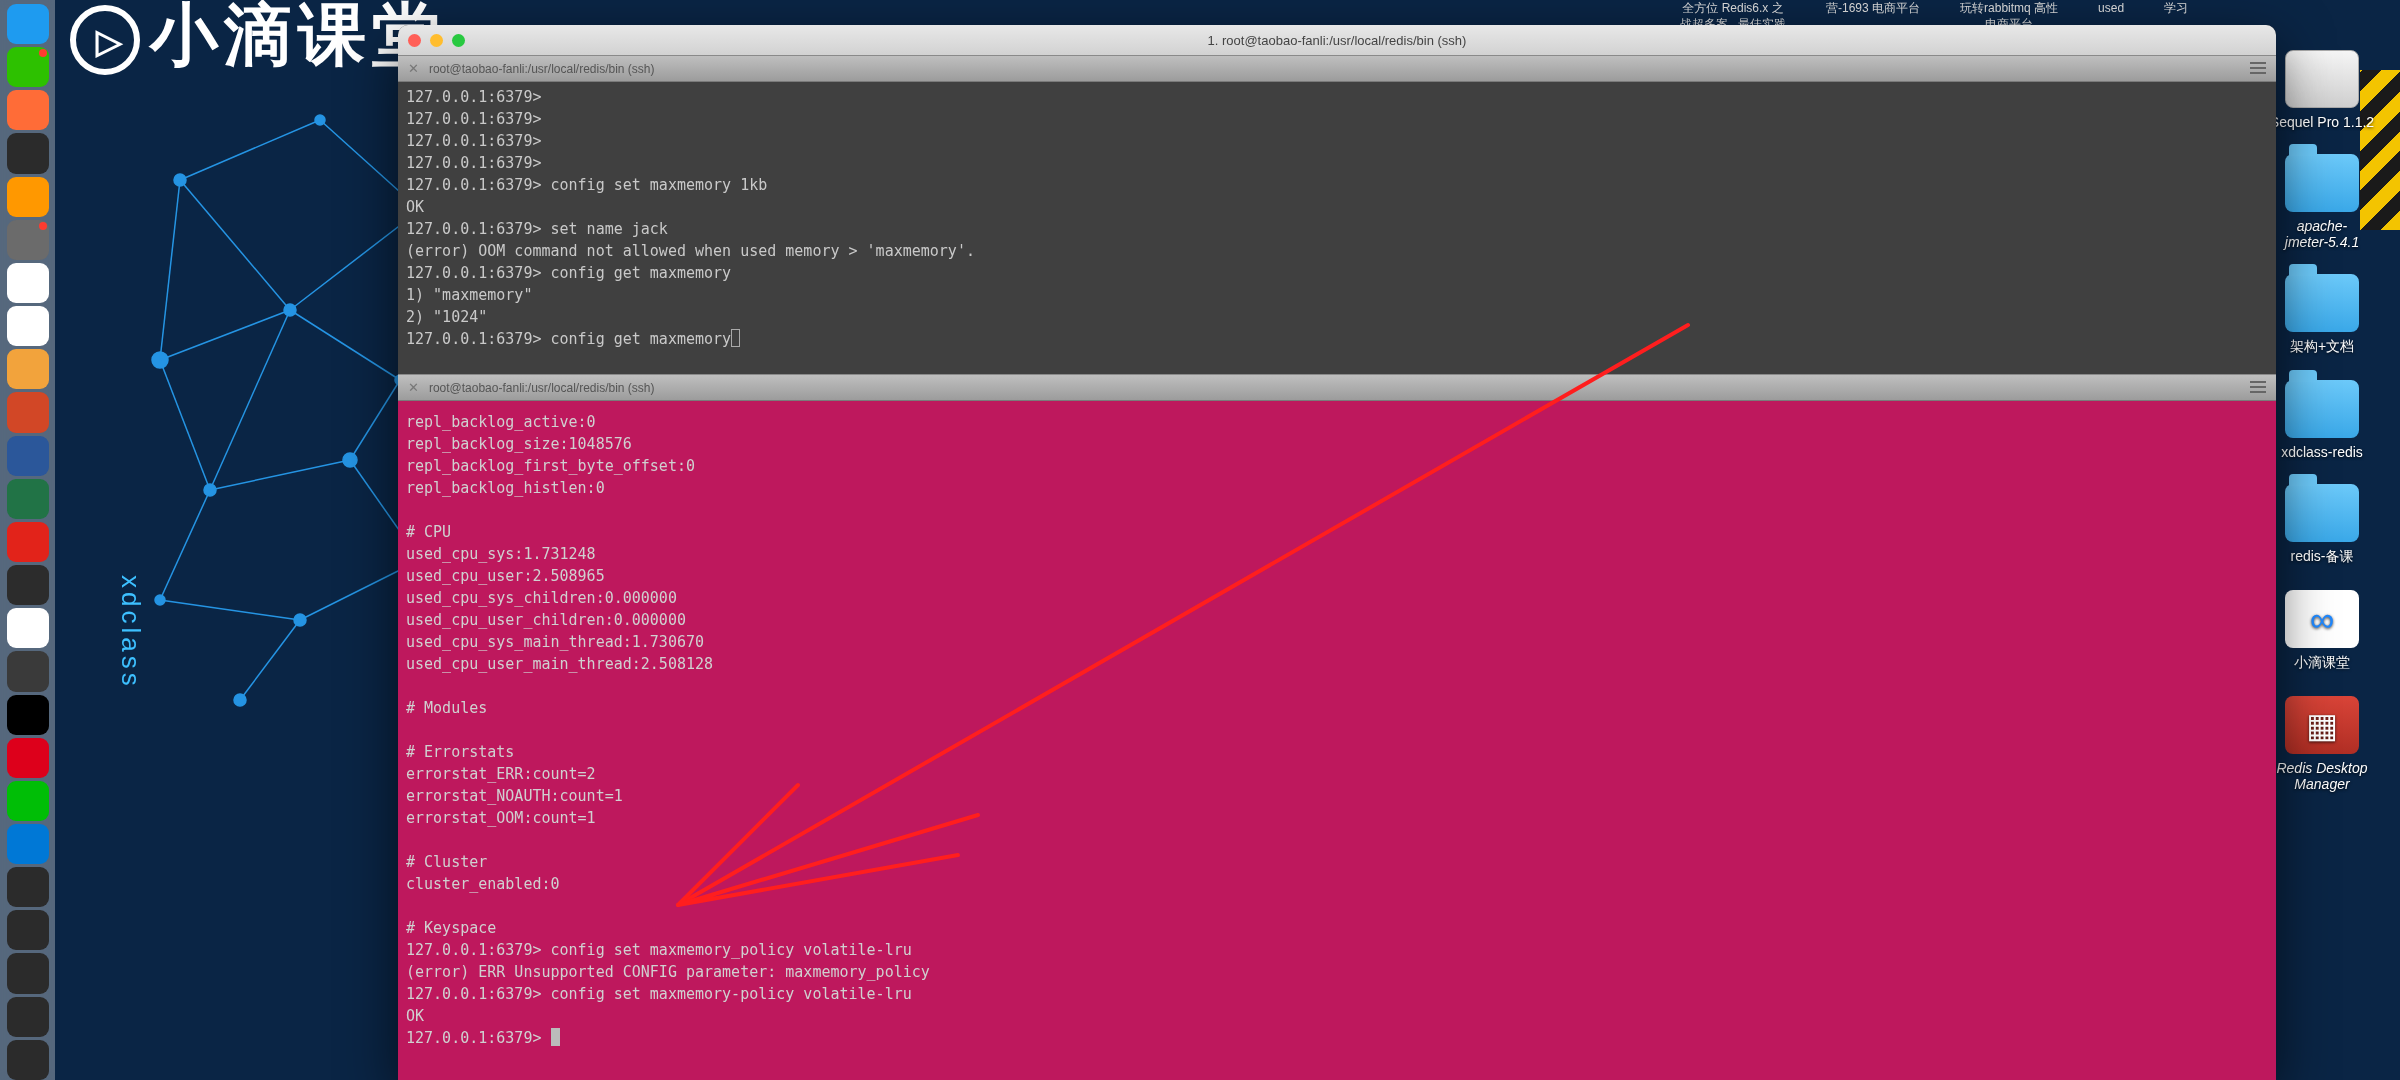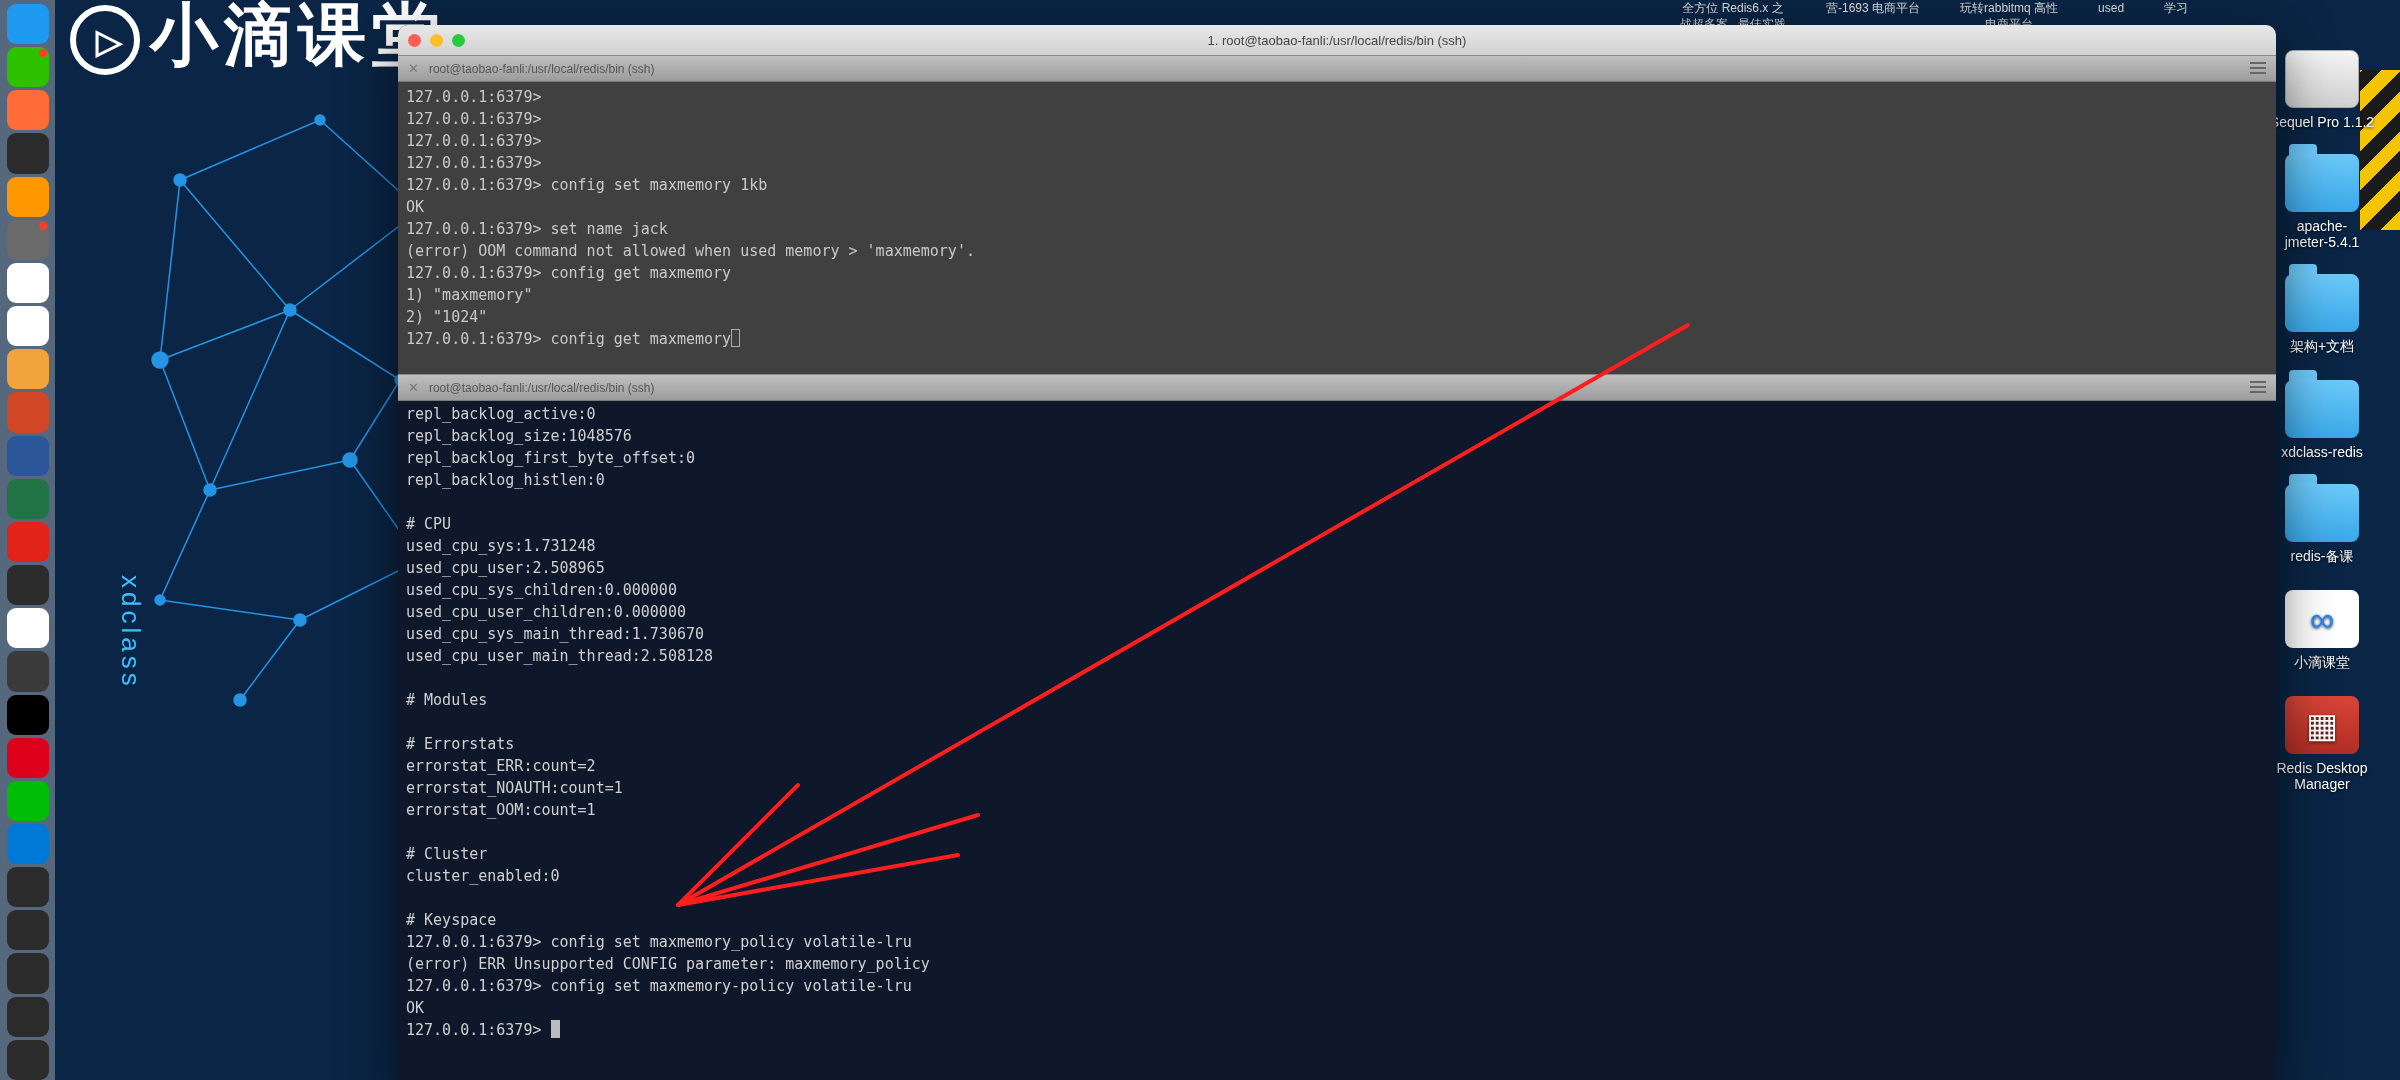--- a/index.html
+++ b/index.html
@@ -53,21 +53,21 @@
 .tr-r{background:#ff5f57}.tr-y{background:#ffbd2e}.tr-g{background:#28c940}
 .title-text { position:absolute; left:0; right:0; text-align:center; font-size:13px; color:#444; }
 
 .pane-tab { height:27px; background:linear-gradient(#bfbfbf,#9c9c9c); display:flex; align-items:center; padding:0 10px; font-size:12px; color:#555; border-top:1px solid #8a8a8a; border-bottom:1px solid #7a7a7a; position:relative; }
 .pane-tab .close-x { color:#777; margin-right:10px; font-size:13px; }
 .pane-tab .hamb { position:absolute; right:10px; top:6px; display:flex; flex-direction:column; gap:3px; }
 .pane-tab .hamb span { width:16px; height:2px; background:#666; }
 
 .term-pane { font-family:"Menlo","Consolas",monospace; font-size:15px; line-height:22px; padding:4px 8px; white-space:pre; }
 .pane-top { background:#404040; color:#c9c9c9; height:292px; overflow:hidden; }
-.pane-bottom { background:#0f172a; color:#d0d0d0; flex:1; overflow:hidden; padding-top:2px; }
+.pane-bottom { background:#be185d; color:#d0d0d0; flex:1; overflow:hidden; padding-top:10px; }
 .cursor { display:inline-block; width:9px; height:18px; background:#bbb; vertical-align:-3px; }
 .cursor-outline { display:inline-block; width:9px; height:18px; border:1px solid #aaa; vertical-align:-3px; }
 
 
 .arrow-svg { position:absolute; left:398px; top:25px; width:1878px; height:1055px; pointer-events:none; }
 </style>
 </head>
 <body>
 
 <div class="yellow-stripe"></div>
@@ -152,42 +152,42 @@
     <div class="dock-item" style="background: rgb(43, 43, 43);"></div>
   </div>
 
 <div class="desktop-right" id="desktop-right">
     <div class="desk-icon">
       <div class="glyph drive"></div>
       <div style="white-space: pre;">Sequel Pro 1.1.2</div>
     </div>
     <div class="desk-icon">
       <div class="glyph folder"></div>
-      <div style="white-space: pre;">apache-
+      <div style="white-space: pre; font-style: italic;">apache-
 jmeter-5.4.1</div>
     </div>
     <div class="desk-icon">
       <div class="glyph folder"></div>
       <div style="white-space: pre;">架构+文档</div>
     </div>
     <div class="desk-icon">
       <div class="glyph folder"></div>
       <div style="white-space: pre;">xdclass-redis</div>
     </div>
     <div class="desk-icon">
       <div class="glyph folder"></div>
       <div style="white-space: pre;">redis-备课</div>
     </div>
     <div class="desk-icon">
       <div class="glyph app-white">∞</div>
       <div style="white-space: pre;">小滴课堂</div>
     </div>
     <div class="desk-icon">
       <div class="glyph app-red">▦</div>
-      <div style="white-space: pre;">Redis Desktop
+      <div style="white-space: pre; font-style: italic;">Redis Desktop
 Manager</div>
     </div>
   </div>
 
 <div class="term-window">
   <div class="titlebar">
     <div class="traffic">
       <span class="tr-r"></span>
       <span class="tr-y"></span>
       <span class="tr-g"></span>

